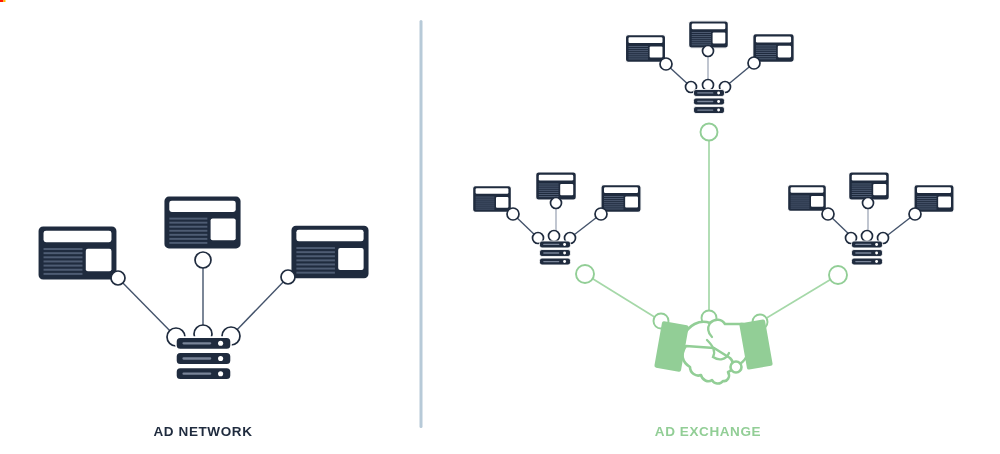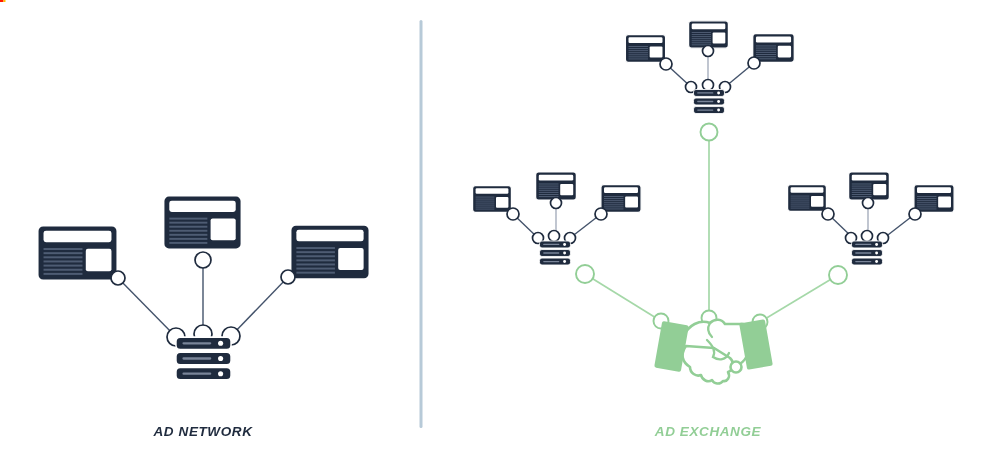--- a/index.html
+++ b/index.html
@@ -9,21 +9,21 @@
     --link:#44536b;
     --link-light:#a6aebd;
     --green:#92ce96;
     --green-line:#a5d8a8;
     --divider:#b7cad8;
     --artifact-red:#ff1a00;
     --artifact-yellow:#ffc400;
   }
   html,body{margin:0;padding:0;background:#fff;}
   .stage{position:relative;width:1000px;height:454px;background:#fff;overflow:hidden;
-         font-family:"Liberation Sans", sans-serif;font-style:italic;}
+         font-family:"Liberation Sans", sans-serif;}
   svg{display:block;}
   .icon-body{fill:var(--ink);stroke:#fff;stroke-width:3;}
   .icon-white{fill:#fff;}
   .icon-line{fill:var(--icon-line);}
   .srv-bar{fill:var(--ink);stroke:#fff;stroke-width:1.6;}
   .srv-line{stroke:var(--server-line);stroke-width:2.4;stroke-linecap:round;fill:none;}
   .srv-dot{fill:#fff;}
   .link{stroke:var(--link);stroke-width:1.4;fill:none;}
   .link-lt{stroke:var(--link-light);stroke-width:1.4;fill:none;}
   .node{fill:#fff;stroke:var(--ink);stroke-width:1.7;}

